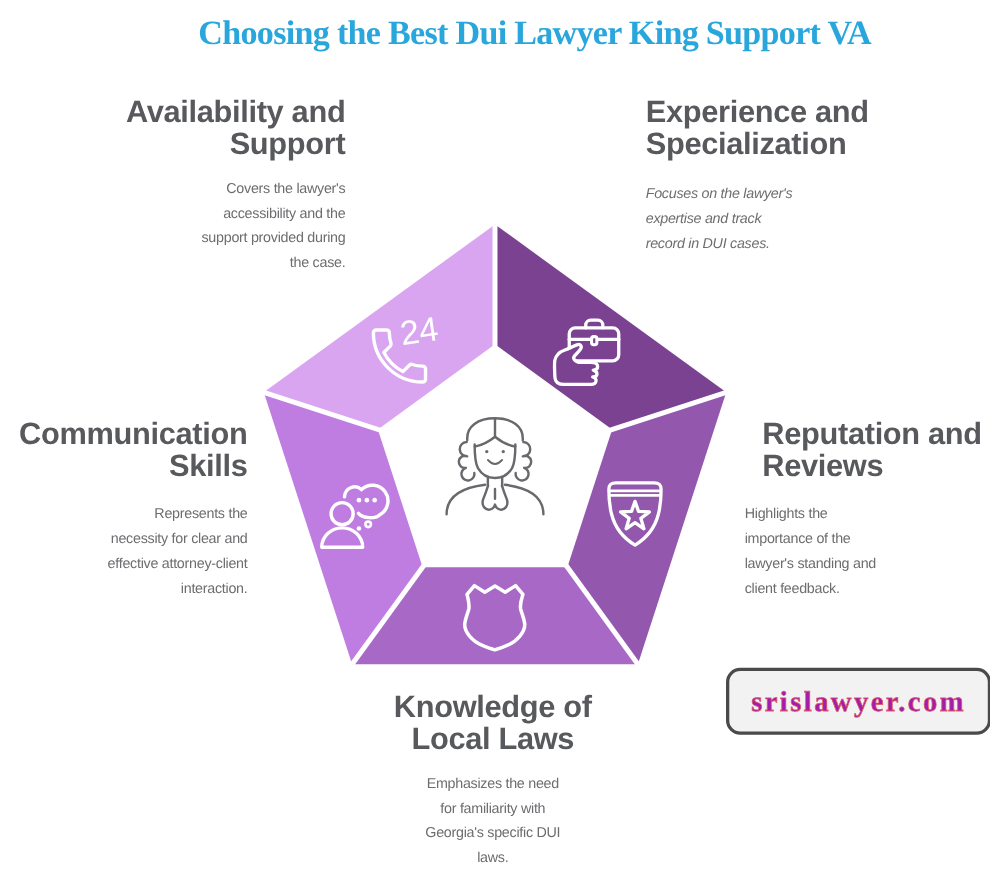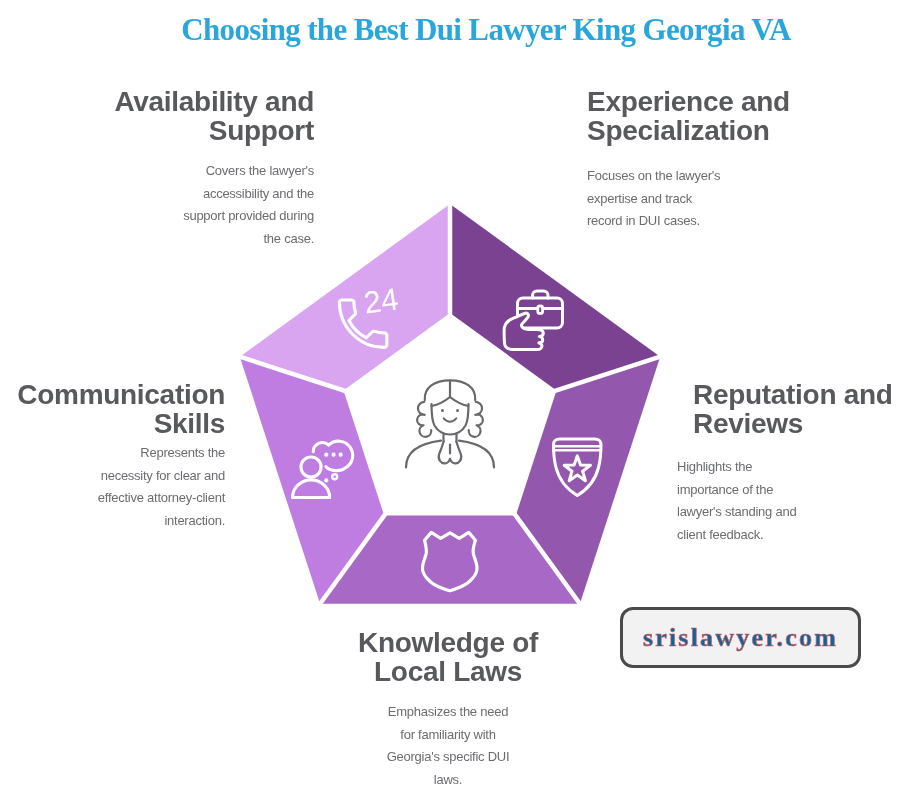--- a/index.html
+++ b/index.html
@@ -4,30 +4,30 @@
 <style>
   html,body{margin:0;padding:0;}
   body{width:900px;height:808px;background:#ffffff;font-family:"Liberation Sans",sans-serif;overflow:hidden;}
   .wrap{position:relative;width:900px;height:808px;}
   .title{position:absolute;left:486px;top:12px;transform:translateX(-50%);white-space:nowrap;
     font-family:"Liberation Serif",serif;font-weight:bold;font-size:31px;line-height:36px;letter-spacing:-0.65px;color:#29a7dc;}
   .h{position:absolute;font-weight:bold;font-size:28px;line-height:29px;letter-spacing:-0.3px;color:#58595c;}
   .b{position:absolute;font-size:13px;line-height:22.7px;letter-spacing:-0.25px;color:#6c6d70;}
   .ra{text-align:right;}
   .ca{text-align:center;}
-  .site{position:absolute;left:620px;top:607px;width:241px;height:61px;box-sizing:border-box;
+  .site{position:absolute;left:660px;top:607px;width:241px;height:61px;box-sizing:border-box;
     background:#f2f2f2;border:3px solid #4a4a4a;border-radius:13px;
     display:flex;align-items:center;justify-content:center;
-    font-family:"Liberation Serif",serif;font-weight:bold;font-size:26px;color:#0369a1;letter-spacing:2.2px;-webkit-text-stroke:0.7px #e25a5c;}
+    font-family:"Liberation Serif",serif;font-weight:bold;font-size:26px;color:#a21caf;letter-spacing:2.2px;-webkit-text-stroke:0.7px #e25a5c;}
   svg{position:absolute;left:0;top:0;}
 </style>
 </head>
 <body>
 <div class="wrap">
-  <div class="title">Choosing the Best Dui Lawyer King Georgia VA</div>
+  <div class="title">Choosing the Best Dui Lawyer King Support VA</div>
 
   <svg width="900" height="808" viewBox="0 0 900 808" fill="none">
 
     <g stroke="none">
       <polygon points="450,204 660.2,356.7 556.5,390.4 450,313" fill="#7b4291"></polygon>
       <polygon points="660.2,356.7 579.9,603.8 515.8,515.6 556.5,390.4" fill="#9457ae"></polygon>
       <polygon points="579.9,603.8 320.1,603.8 384.2,515.6 515.8,515.6" fill="#a768c6"></polygon>
       <polygon points="320.1,603.8 239.8,356.7 343.5,390.4 384.2,515.6" fill="#bf7ce1"></polygon>
       <polygon points="239.8,356.7 450,204 450,313 343.5,390.4" fill="#daa5f0"></polygon>
     </g>
@@ -127,24 +127,24 @@
       <circle cx="457.5" cy="410.5" r="1.5" fill="#68696c" stroke="none"></circle>
 
       <path d="M443.7 418.3 Q450 425.3 456.3 418.3" stroke-width="2"></path>
     </g>
   </svg>
 
   <div class="h ra" style="right:586px;top:87px;">Availability and<br>Support</div>
   <div class="b ra" style="right:586px;top:160px;">Covers the lawyer's<br>accessibility and the<br>support provided during<br>the case.</div>
 
   <div class="h" style="left:587px;top:87px;">Experience and<br>Specialization</div>
-  <div class="b" style="left:587px;top:165px;">Focuses on the lawyer's<br>expertise and track<br>record in DUI cases.</div>
+  <div class="b" style="left:587px;top:165px;font-style:italic;">Focuses on the lawyer's<br>expertise and track<br>record in DUI cases.</div>
 
   <div class="h ra" style="right:675px;top:380px;text-align:right;">Communication<br>Skills</div>
-  <div class="b ra" style="right:675px;top:442px;margin-left:10px;">Represents the<br>necessity for clear and<br>effective attorney-client<br>interaction.</div>
+  <div class="b ra" style="right:675px;top:456px;margin-left:10px;">Represents the<br>necessity for clear and<br>effective attorney-client<br>interaction.</div>
 
   <div class="h" style="left:693px;top:380px;">Reputation and<br>Reviews</div>
   <div class="b" style="left:677px;top:456px;">Highlights the<br>importance of the<br>lawyer's standing and<br>client feedback.</div>
 
   <div class="h ca" style="left:448px;top:628px;transform:translateX(-50%);">Knowledge of<br>Local Laws</div>
   <div class="b ca" style="left:448px;top:701px;transform:translateX(-50%);">Emphasizes the need<br>for familiarity with<br>Georgia's specific DUI<br>laws.</div>
 
   <div class="site">srislawyer.com</div>
 </div>
 

